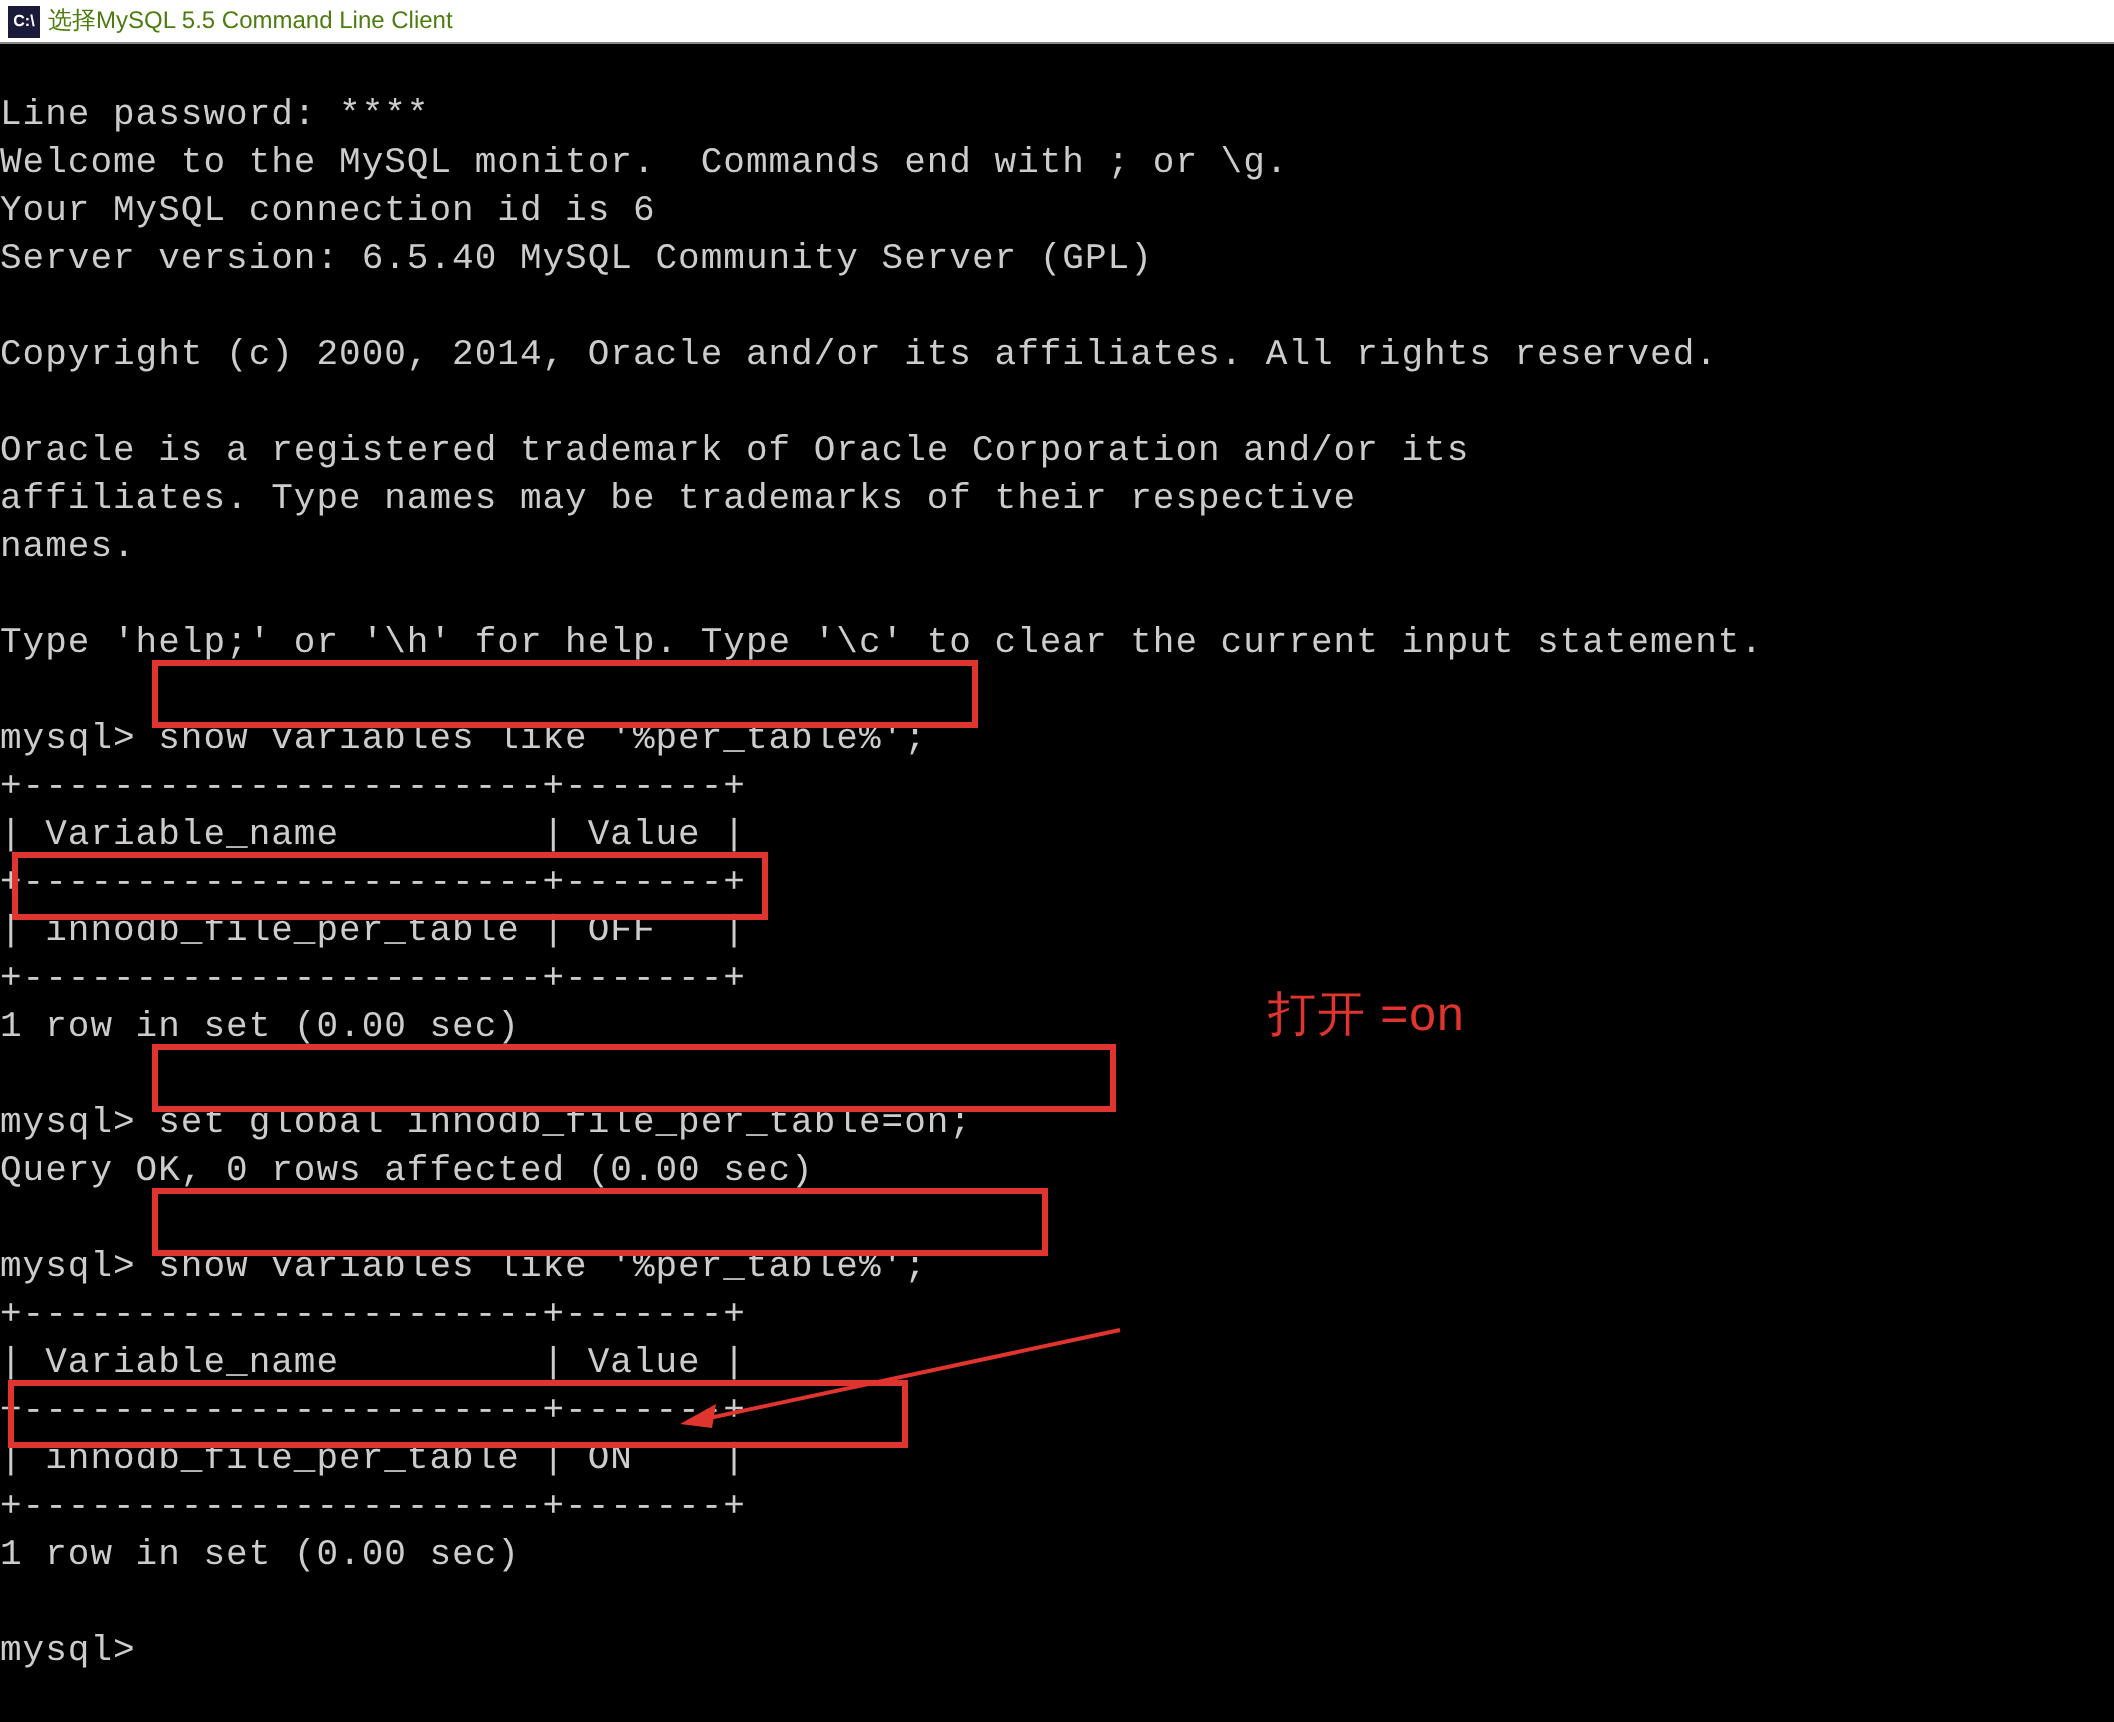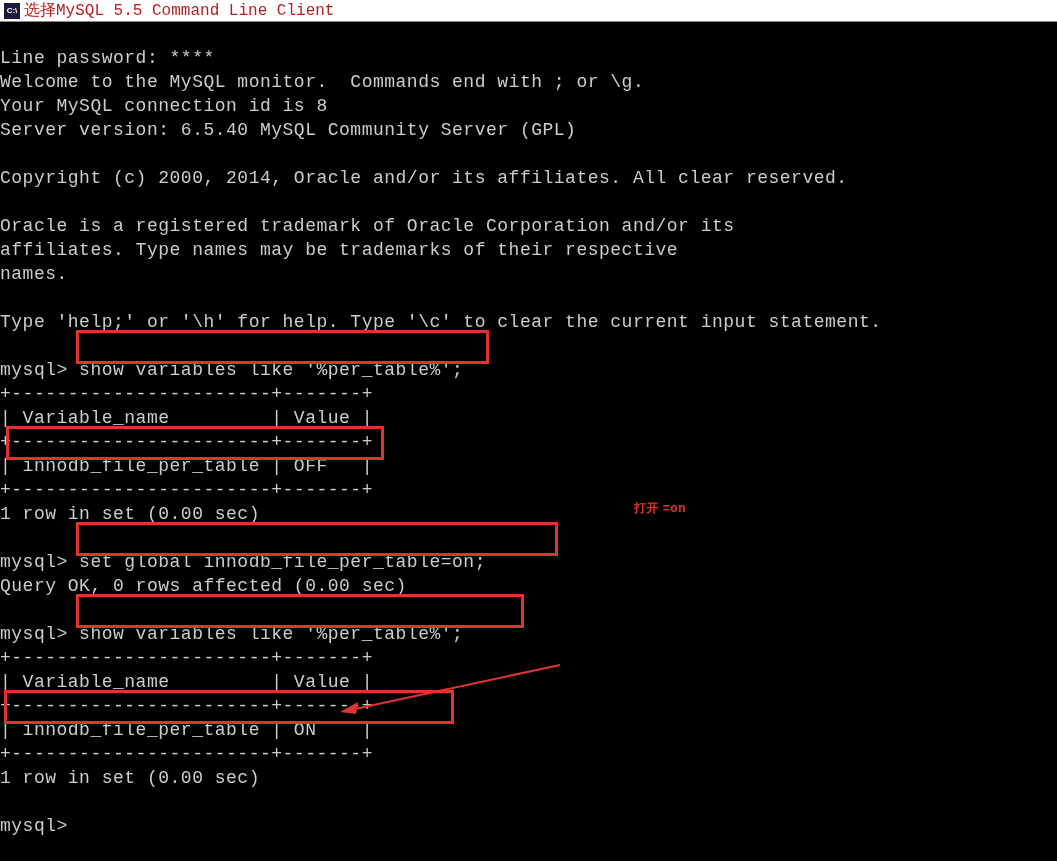--- a/index.html
+++ b/index.html
@@ -26,23 +26,23 @@
       color: #fff;
       font-size: 8px;
       display: flex;
       align-items: center;
       justify-content: center;
       margin-right: 4px;
       font-weight: bold;
       font-family: sans-serif;
     }
     .titlebar-text {
-      font-family: Liberation Mono, monospace;
-      font-size: 16px;
-      color: #b91c1c;
+      font-family: Liberation Sans, sans-serif;
+      font-size: 12px;
+      color: #4d7c0f;
     }
     .terminal {
       background: #000;
       color: #ccc;
       padding: 0;
       font-size: 18px;
       line-height: 24px;
       white-space: pre;
       font-family: "NSimSun", "Consolas", "Courier New", monospace;
       letter-spacing: 0.5px;
@@ -51,45 +51,45 @@
     .highlight-box {
       position: absolute;
       border: 3px solid #e0342e;
       background: transparent;
       pointer-events: none;
     }
     .annotation {
       position: absolute;
       color: #e0342e;
       font-family: "Microsoft YaHei", sans-serif;
-      font-size: 12px;
-      font-weight: 700;
+      font-size: 24px;
+      font-weight: 400;
     }
     .arrow-svg {
       position: absolute;
       pointer-events: none;
     }
   </style>
 </head>
 <body>
 
 <div class="titlebar">
   <div class="titlebar-icon">
       <span>C:\</span>
     </div>
   <div class="titlebar-text">选择MySQL 5.5 Command Line Client</div>
 </div>
 
 <div class="terminal">
 <span>Line password: ****</span>
 <span>Welcome to the MySQL monitor.  Commands end with ; or \g.</span>
-<span>Your MySQL connection id is 8</span>
+<span>Your MySQL connection id is 6</span>
 <span>Server version: 6.5.40 MySQL Community Server (GPL)</span>
 <span></span>
-<span>Copyright (c) 2000, 2014, Oracle and/or its affiliates. All clear reserved.</span>
+<span>Copyright (c) 2000, 2014, Oracle and/or its affiliates. All rights reserved.</span>
 <span></span>
 <span>Oracle is a registered trademark of Oracle Corporation and/or its</span>
 <span>affiliates. Type names may be trademarks of their respective</span>
 <span>names.</span>
 <span></span>
 <span>Type 'help;' or '\h' for help. Type '\c' to clear the current input statement.</span>
 <span></span>
 <span>mysql&gt; show variables like '%per_table%';</span>
 <span>+-----------------------+-------+</span>
 <span>| Variable_name         | Value |</span>

